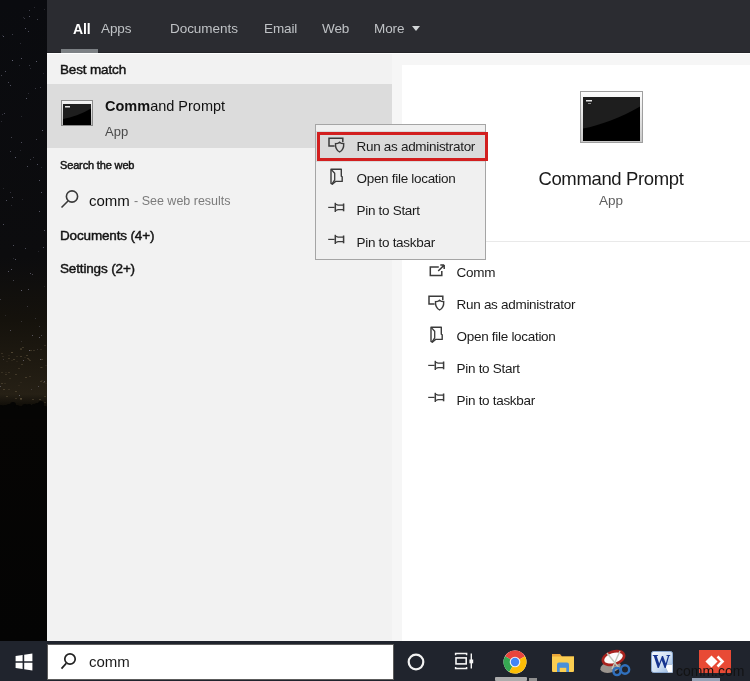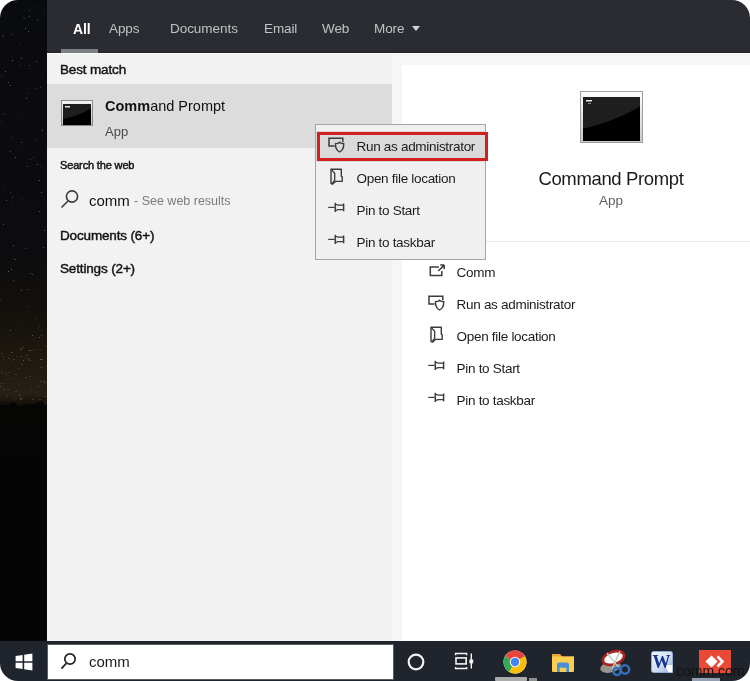--- a/index.html
+++ b/index.html
@@ -1,17 +1,17 @@
 <!DOCTYPE html>
 <html><head>
 <meta charset="utf-8">
 <style>
   html,body{margin:0;padding:0;}
   #root{position:relative;width:750px;height:681px;overflow:hidden;
-        font-family:"Liberation Sans",sans-serif;background:#ffffff;border-radius:18px;}
+        font-family:"Liberation Sans",sans-serif;background:#ffffff;}
   .abs{position:absolute;}
   .tab{position:absolute;top:21.4px;font-size:13.5px;letter-spacing:-0.1px;color:#bfc2c5;}
 </style>
 </head>
 <body>
 <div id="root">
 
   <div class="abs" id="wall" style="left:0;top:0;width:47px;height:641px;
     background:linear-gradient(180deg,#0a0b0f 0%,#0c0c0e 40%,#15120c 50%,#1f1a11 57%,#262015 61.5%,#13100a 63%,#060504 64.5%,#040404 100%);"></div>
   <div class="abs" id="stars">
@@ -176,21 +176,21 @@
       <div style="position:absolute;left:30px;top:404px;width:6px;height:9px;border-radius:3px 3px 0 0;background:#050504"></div>
       <div style="position:absolute;left:34px;top:403px;width:6px;height:10px;border-radius:3px 3px 0 0;background:#050504"></div>
       <div style="position:absolute;left:38px;top:401px;width:6px;height:12px;border-radius:3px 3px 0 0;background:#050504"></div>
       <div style="position:absolute;left:42px;top:406px;width:6px;height:7px;border-radius:3px 3px 0 0;background:#050504"></div>
       <div style="position:absolute;left:0px;top:409px;width:47px;height:10px;background:#050504"></div>
     </div>
 
   <div class="abs" style="left:47px;top:0;width:703px;height:53px;background:#2b2c31;"></div>
   <div class="abs" style="left:47px;top:52px;width:703px;height:1px;background:#232428;"></div>
   <span class="tab" style="left:73px;top:21px;color:#ffffff;font-weight:bold;font-size:14px;">All</span>
-  <span class="tab" style="left:109px;text-align:center;">Apps</span>
+  <span class="tab" style="left:101px;text-align:center;">Apps</span>
   <span class="tab" style="left:170px;letter-spacing:-0.05px;">Documents</span>
   <span class="tab" style="left:264px;">Email</span>
   <span class="tab" style="left:322px;">Web</span>
   <span class="tab" style="left:374px;">More</span>
   <div class="abs" style="left:412px;top:25.5px;width:0;height:0;border-left:4.5px solid transparent;border-right:4.5px solid transparent;border-top:5.5px solid #d2d5d7;"></div>
   <div class="abs" style="left:61px;top:48.5px;width:37px;height:4.5px;background:#7c8084;"></div>
 
   <div class="abs" style="left:47px;top:54px;width:345px;height:587px;background:#f2f2f2;"></div>
 
   <div class="abs" style="left:392px;top:54px;width:358px;height:587px;background:#f6f6f6;"></div>
@@ -213,21 +213,21 @@
 
   <div class="abs" style="left:60px;top:159.2px;font-size:11px;letter-spacing:-0.15px;color:#141414;-webkit-text-stroke:0.45px #141414;">Search the web</div>
 
   <svg class="abs" style="left:59px;top:189px;" width="22" height="22" viewBox="0 0 22 22">
     <circle cx="13" cy="7.5" r="5.6" fill="none" stroke="#3a3a3a" stroke-width="1.6"></circle>
     <line x1="9" y1="12" x2="2.5" y2="18.5" stroke="#3a3a3a" stroke-width="1.6"></line>
   </svg>
   <div class="abs" style="left:89px;top:192px;font-size:15px;color:#111;">comm</div>
   <div class="abs" style="left:134px;top:194.4px;font-size:12.5px;color:#7b7b7b;">- See web results</div>
 
-  <div class="abs" style="left:60px;top:228.2px;font-size:13.5px;letter-spacing:-0.15px;color:#141414;-webkit-text-stroke:0.45px #141414;">Documents (6+)</div>
+  <div class="abs" style="left:60px;top:228.2px;font-size:13.5px;letter-spacing:-0.15px;color:#141414;-webkit-text-stroke:0.45px #141414;">Documents (4+)</div>
   <div class="abs" style="left:60px;top:261.1px;font-size:13.5px;letter-spacing:-0.15px;color:#141414;-webkit-text-stroke:0.45px #141414;">Settings (2+)</div>
 
   <div class="abs" style="left:580px;top:91px;width:63px;height:52px;background:linear-gradient(180deg,#fdfdfd,#c9c9c9);border:1px solid #9f9f9f;box-sizing:border-box;">
     <svg class="abs" style="left:2px;top:5px;" width="57" height="44" viewBox="0 0 57 44">
       <rect width="57" height="44" fill="#000"></rect>
       <path d="M0,0 H57 V9.5 C38,20.5 17,28.5 0,31.5 Z" fill="#1e1e1e"></path>
       <rect x="3" y="3" width="6" height="1.5" fill="#e6e6e6"></rect>
       <rect x="5" y="6" width="3" height="1" fill="#8a8a8a"></rect>
     </svg>
   </div>

